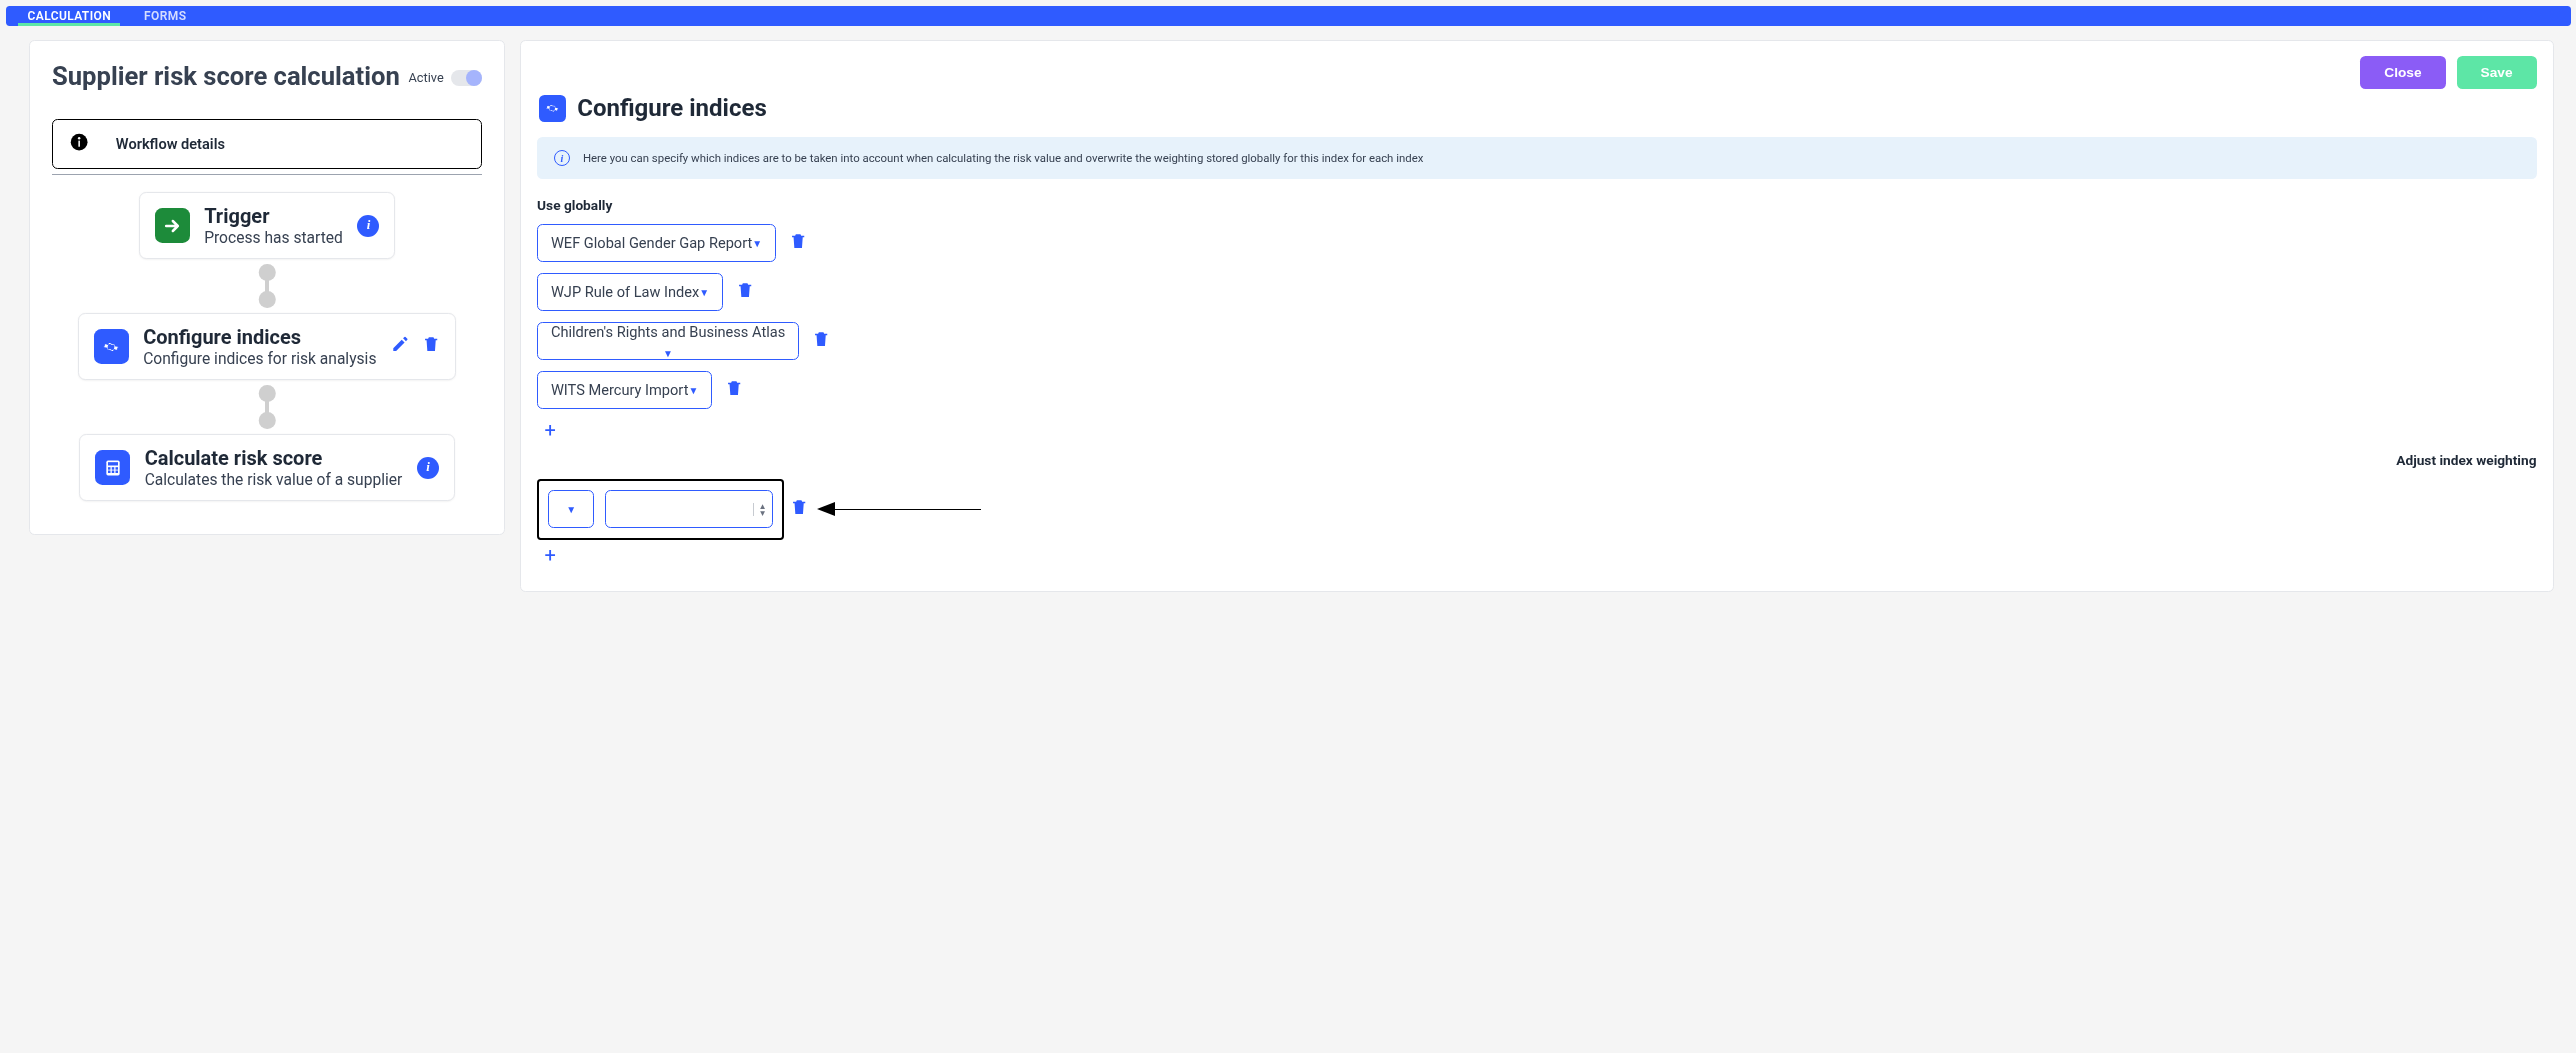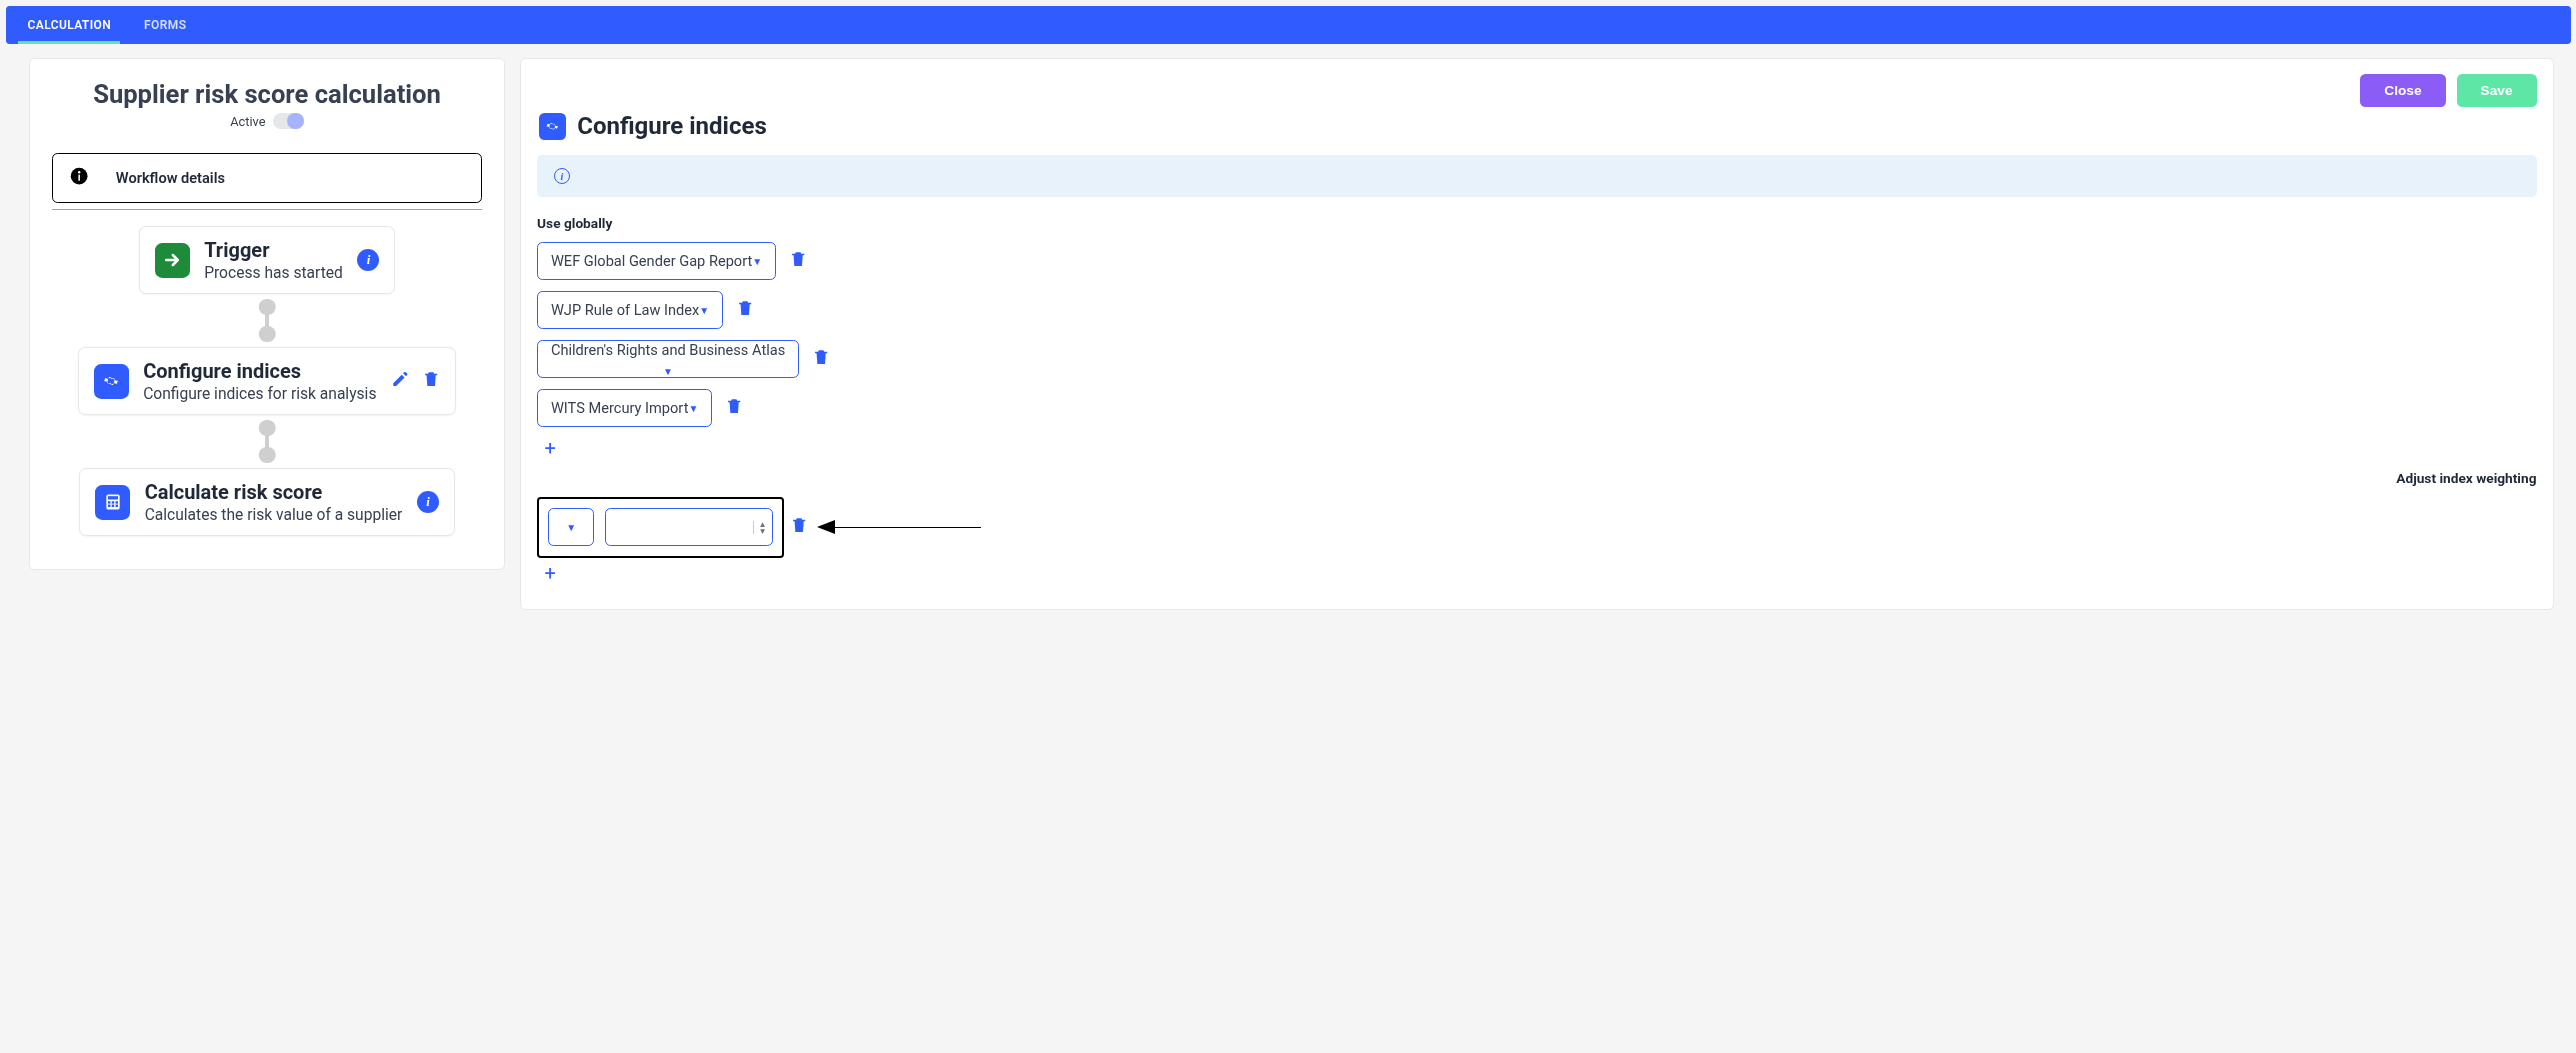--- a/index.html
+++ b/index.html
@@ -6,21 +6,21 @@
   body {
     margin: 0;
     font-family: -apple-system, BlinkMacSystemFont, "Segoe UI", Roboto, Arial, sans-serif;
     background: #f5f5f5;
     color: #1f2937;
   }
   .topbar {
     background: #2f5bff;
     border-radius: 3.7px;
     margin: 5.5px 5.5px 0 5.5px;
-    height: 38px;
+    height: 20px;
     display: flex;
     align-items: stretch;
     padding: 0 5.5px;
   }
   .topbar .tab {
     color: #ffffffcc;
     font-size: 12px;
     font-weight: 600;
     letter-spacing: 0.4px;
     display: flex;
@@ -42,21 +42,21 @@
     padding: 14.6px 22px 22px 29px;
     align-items: flex-start;
   }
   .left-panel {
     width: 476px;
     background:#fff;
     border:0.9px solid #e5e7eb;
     border-radius:5.5px;
     padding: 20px 22px 33px;
   }
-  .left-header { display:flex; justify-content:space-between; align-items:center;flex-direction:column; }
+  .left-header { display:flex; justify-content:space-between; align-items:center; }
   .left-header h1 {
     font-size: 25.6px; font-weight:700; margin:0 0 3.7px 0;
     color:#374151;
   }
   .active-ctl { display:flex; align-items:center; gap:7.3px; font-size:12.8px; color:#374151; }
   .switch {
     width:31px; height:16.5px; border-radius:9.1px; background:#e5e7eb;
     position:relative;
   }
   .switch .knob {
@@ -289,20 +289,21 @@
       <div class="gearbox">
         <svg viewBox="0 0 24 24" width="16.5" height="16.5" fill="#fff">
             <path d="M12 8a4 4 0 100 8 4 4 0 000-8zm9 4l-1.6.9.1 1.8-1.5 1-1.3-1.2-1.7.6-.5 1.8h-1.8l-.5-1.8-1.7-.6-1.3 1.2-1.5-1 .1-1.8L3 12l1.6-.9-.1-1.8 1.5-1 1.3 1.2 1.7-.6.5-1.8h1.8l.5 1.8 1.7.6 1.3-1.2 1.5 1-.1 1.8z"></path>
           </svg>
       </div>
       <h2>Configure indices</h2>
     </div>
 
     <div class="info-banner">
       <div class="info-circle">i</div>
+      <div>Here you can specify which indices are to be taken into account when calculating the risk value and overwrite the weighting stored globally for this index for each index</div>
     </div>
 
     <div class="label">Use globally</div>
 
     <div class="idx-row">
       <div class="select-like" style="min-width:220px;">
         <span>WEF Global Gender Gap Report</span>
         <span class="caret">▼</span>
       </div>
       <span class="trash">

